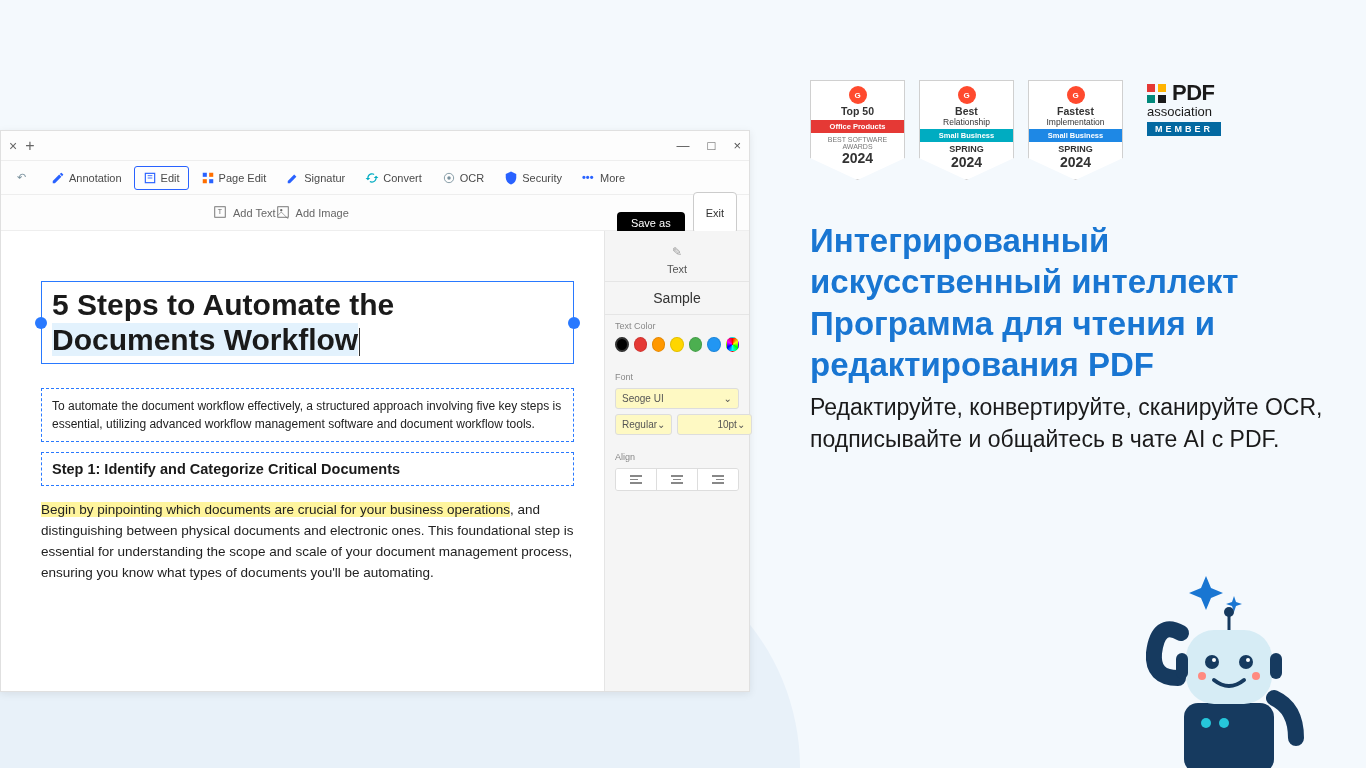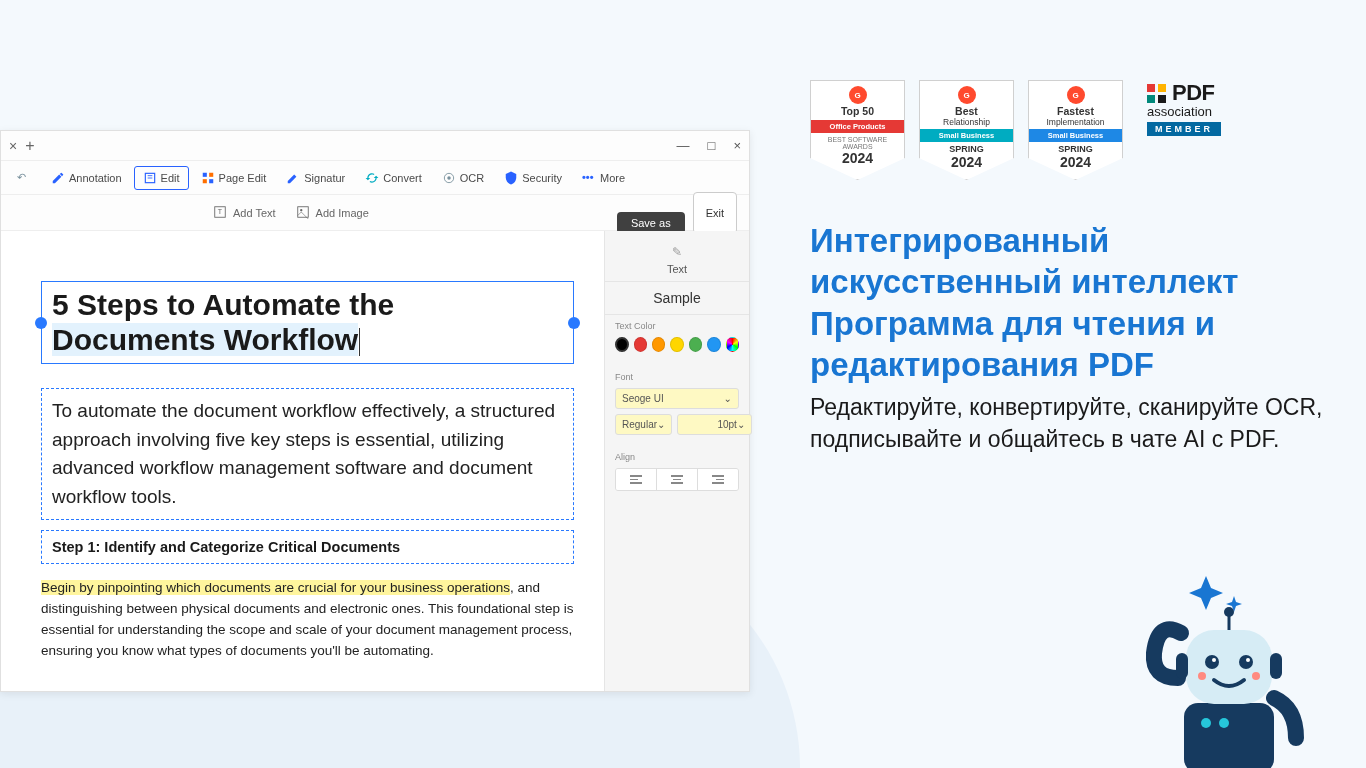--- a/index.html
+++ b/index.html
@@ -12,35 +12,35 @@
 .tab-close { font-size: 14px; color: #666; cursor: pointer; }
 .tab-add { font-size: 16px; color: #666; cursor: pointer; }
 .window-controls { display: flex; gap: 18px; font-size: 13px; color: #555; }
 .toolbar { display: flex; align-items: center; height: 34px; padding: 0 8px; gap: 4px; border-bottom: 1px solid #eee; font-size: 11px; color: #4a4a4a; }
 .toolbar-item { display: flex; align-items: center; gap: 4px; padding: 4px 8px; cursor: pointer; }
 .toolbar-icon { width: 14px; height: 14px; display: inline-block; }
 .icon-blue { color: #2962ff; }
 .icon-teal { color: #00acc1; }
 .icon-gray { color: #78909c; }
 .sub-toolbar { display: flex; align-items: center; justify-content: space-between; height: 36px; padding: 0 12px; border-bottom: 1px solid #eee; }
-.sub-left { display: flex; gap: 20px; margin-left: 200px; }
+.sub-left { display: flex; margin-left: 200px; }
 .sub-item { display: flex; align-items: center; gap: 6px; font-size: 11px; color: #666; cursor: pointer; }
 .sub-right { display: flex; gap: 8px; }
-.btn-save { background: #404040; color: white; border: none; padding: 5px 14px; border-radius: 4px; font-size: 11px; cursor: pointer; margin-top: 20px; }
+.btn-save { background: #000000; color: white; border: none; padding: 5px 14px; border-radius: 4px; font-size: 11px; cursor: pointer; margin-top: 20px; }
 .btn-exit { background: white; color: #333; border: 1px solid #ccc; padding: 5px 12px; border-radius: 4px; font-size: 11px; cursor: pointer; }
 .editor-area { display: flex; height: 460px; }
 .doc-canvas { flex: 1; padding: 50px 30px 20px 40px; background: white; position: relative; }
 .title-block { border: 1.5px solid #2979ff; padding: 6px 10px; position: relative; margin-bottom: 24px; }
 .title-block::before, .title-block::after { content: ''; position: absolute; width: 12px; height: 12px; background: #2979ff; border-radius: 50%; top: 50%; transform: translateY(-50%); }
 .title-block::before { left: -7px; }
 .title-block::after { right: -7px; }
 .doc-title { font-size: 30px; font-weight: 700; color: #1a1a1a; line-height: 1.15; }
 .doc-title-line2 { background: #e3f2fd; display: inline; }
 .dashed-box { border: 1.5px dashed #2979ff; padding: 8px 10px; margin-bottom: 10px; }
-.intro-text { font-size: 19px; color: #222; line-height: 1.5; }
+.intro-text { font-size: 12px; color: #222; line-height: 1.5; }
 .step-heading { font-size: 14.5px; font-weight: 700; color: #1a1a1a; }
 .body-text { font-size: 13.5px; color: #222; line-height: 1.55; margin-top: 14px; }
 .highlight { background: #fff59d; }
 .side-panel { width: 145px; background: #f5f5f5; border-left: 1px solid #e5e5e5; padding: 8px 0; }
 .panel-section { padding: 6px 10px; }
 .panel-title-main { font-size: 11px; color: #555; text-align: center; }
 .panel-icon-row { display: flex; justify-content: center; margin-bottom: 4px; }
 .sample-text { font-size: 14px; color: #333; text-align: center; padding: 8px 0; border-bottom: 1px solid #e5e5e5; }
 .panel-label { font-size: 9px; color: #888; margin-bottom: 6px; }
 .color-row { display: flex; gap: 5px; margin-bottom: 8px; }

